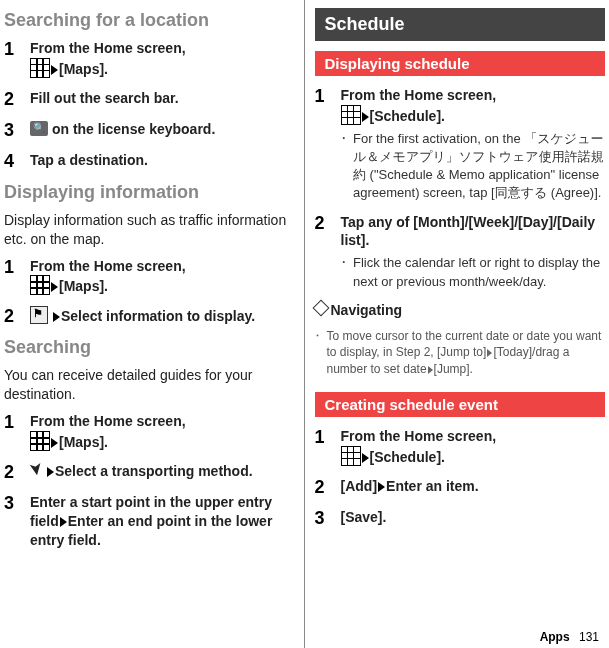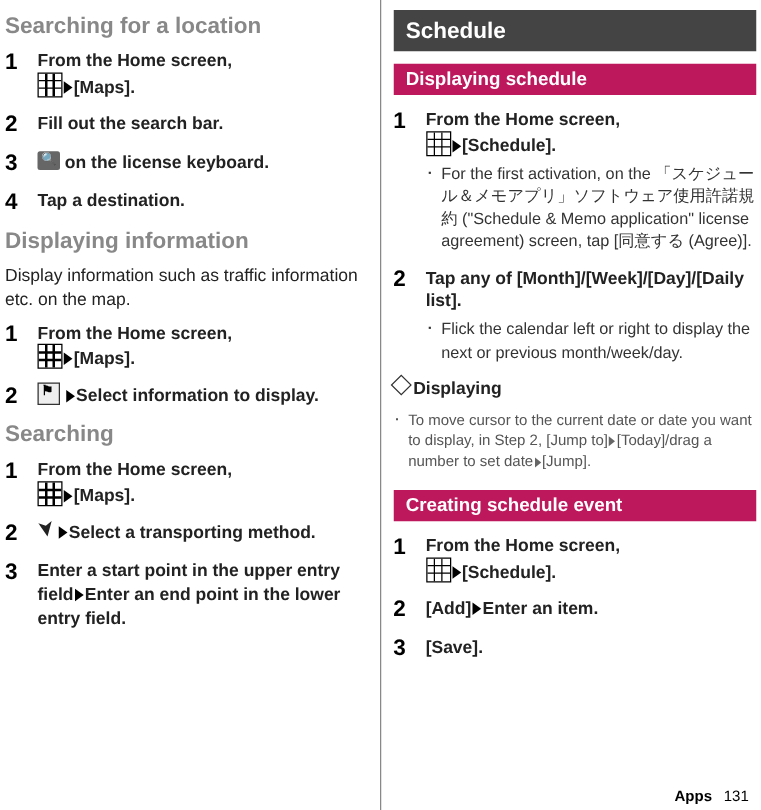--- a/index.html
+++ b/index.html
@@ -4,21 +4,21 @@
 <style>
 html,body{margin:0;padding:0;font-family:Arial,Helvetica,sans-serif;color:#000;}
 body{width:609px;height:648px;position:relative;box-sizing:border-box;background:#fff;}
 .cols{display:flex;height:100%;}
 .col{width:50%;box-sizing:border-box;padding:6px 12px 6px 12px;position:relative;}
 .col.left{border-right:1px solid #888;padding-right:10px;padding-left:4px;}
 .col.right{padding-left:10px;padding-right:4px;}
 
 .head-grey{font-size:18px;font-weight:bold;color:#888;margin:4px 0 8px 0;}
 .head-banner{background:#444;color:#ffffff;font-size:18px;font-weight:bold;padding:6px 10px;margin:2px 0 10px 0;}
-.head-sub{background:#be185d;color:#fff;font-size:15px;font-weight:bold;padding:4px 10px;margin:4px 0 10px 0;}
+.head-sub{background:#ef4444;color:#fff;font-size:15px;font-weight:bold;padding:4px 10px;margin:4px 0 10px 0;}
 
 .step{display:flex;margin:4px 0 10px 0;}
 .step-num{font-size:18px;font-weight:bold;width:26px;color:#000;}
 .step-body{flex:1;font-size:14px;font-weight:bold;color:#222;line-height:1.35;}
 .step-body .normal{font-weight:normal;}
 
 .bullet-sub{display:flex;font-weight:normal;font-size:13px;color:#333;line-height:1.4;margin-top:4px;}
 .bullet-sub .dot{margin-right:6px;}
 .pbody{font-size:14px;color:#222;margin:4px 0 8px 0;line-height:1.35;}
 .apps-icon{display:inline-block;width:18px;height:18px;border:1.5px solid #000;position:relative;vertical-align:-4px;}
@@ -87,20 +87,21 @@
     </div>
 
     <div class="step">
       <div class="step-num">2</div>
       <div class="step-body">
         <span class="info-icon"></span> <span class="tri"></span><span>Select information to display.</span>
       </div>
     </div>
 
     <div class="head-grey">Searching</div>
+    <div class="pbody">You can receive detailed guides for your destination.</div>
 
     <div class="step">
       <div class="step-num">1</div>
       <div class="step-body">
         <span>From the Home screen, </span><br>
         <span class="apps-icon"></span><span class="tri"></span><span>[Maps].</span>
       </div>
     </div>
 
     <div class="step">
@@ -139,21 +140,21 @@
       <div class="step-body">
         <span>Tap any of [Month]/[Week]/[Day]/[Daily list].</span>
         <div class="bullet-sub">
           <span class="dot">･</span>
           <span class="normal">Flick the calendar left or right to display the next or previous month/week/day.</span>
         </div>
       </div>
     </div>
 
     <div class="pbody">
-      <span class="diamond"></span><b>Displaying</b>
+      <span class="diamond"></span><b>Navigating</b>
     </div>
     <div class="bullet-sub" style="font-size:12px;color:#555;">
       <span class="dot">･</span>
       <span>
         <span>To move cursor to the current date or date you want to display, in Step 2, [Jump to]</span><span class="tri" style="border-left-color:#666;border-top-width:4px;border-bottom-width:4px;border-left-width:5px;"></span><span>[Today]/drag a number to set date</span><span class="tri" style="border-left-color:#666;border-top-width:4px;border-bottom-width:4px;border-left-width:5px;"></span><span>[Jump].</span>
       </span>
     </div>
 
     <div class="head-sub" style="margin-top:14px;">Creating schedule event</div>
 

